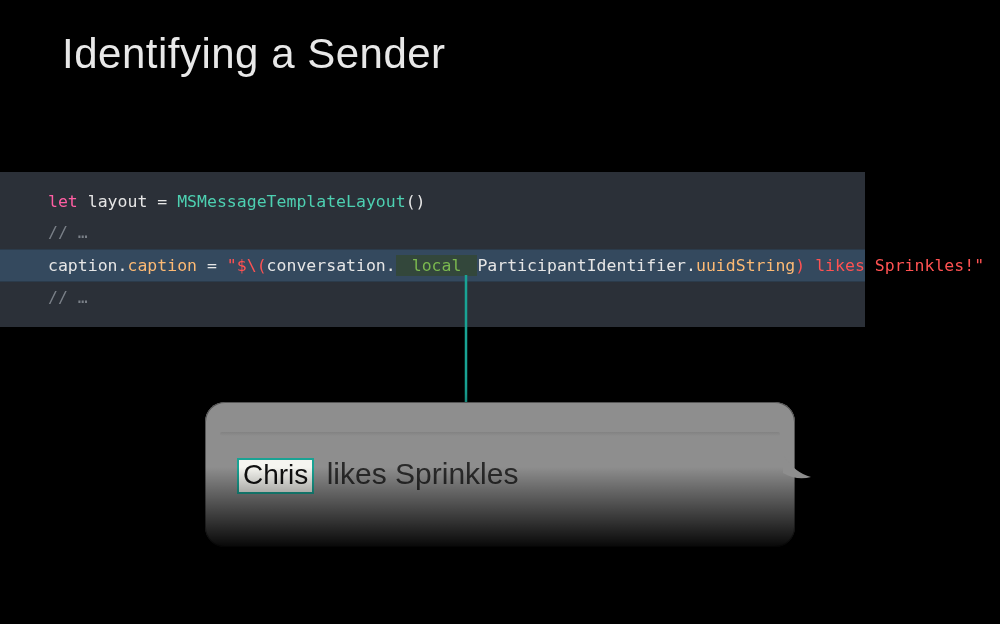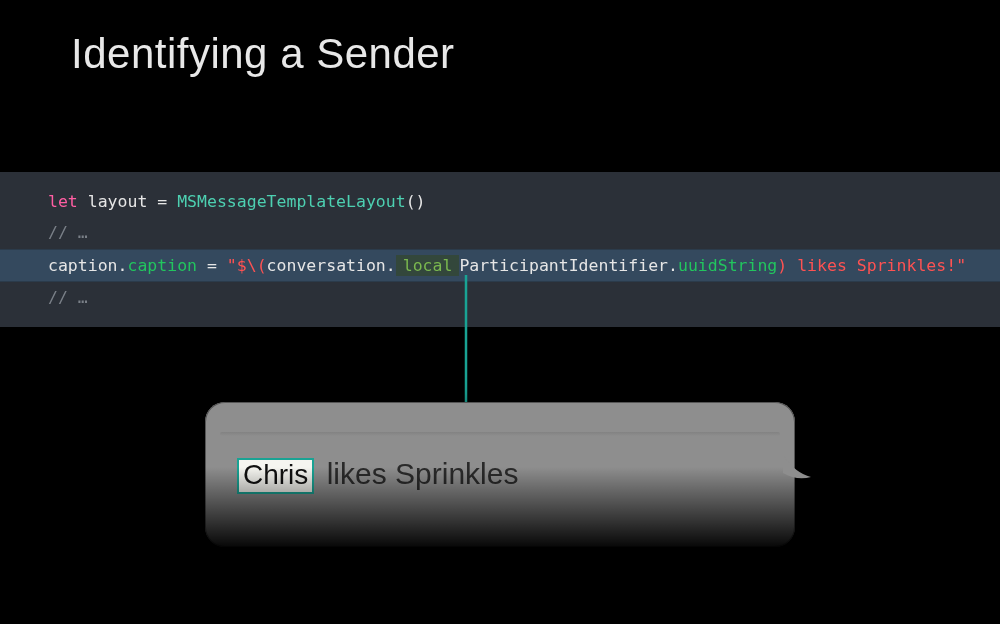--- a/index.html
+++ b/index.html
@@ -12,46 +12,45 @@
     overflow: hidden;
   }
   .title {
     color: #e8e8e8;
     font-size: 42px;
     font-weight: 300;
     position: absolute;
     top: 30px;
     left: 62px;
     letter-spacing: 0.5px;
-    margin-left: 9px;
   }
   .code-panel {
     position: absolute;
     top: 172px;
     left: 0;
-    width: 1000px;
+    width: 865px;
     background: #2b3038;
     padding: 14px 0 14px 0;
     font-family: 'SF Mono', Menlo, Consolas, monospace;
     font-size: 16.5px;
     line-height: 1.9;
     color: #e6e6e6;
   }
   .code-line { padding: 0 48px; white-space: nowrap; }
   .code-line.hl {
     background: #34495e;
     border-top: 1px solid #2b3b4b;
     border-bottom: 1px solid #2b3b4b;
   }
   .tk-kw { color: #ff5ea3; }
   .tk-id { color: #e6e6e6; }
   .tk-type { color: #4dd0b1; }
-  .tk-prop { color: #22c55e; }
+  .tk-prop { color: #fdba74; }
   .tk-str { color: #ff5252; }
-  .tk-hl { color: #7ab84f; background: rgba(50,70,40,0.65); padding: 1px 7px; }
+  .tk-hl { color: #7ab84f; background: rgba(50,70,40,0.65); padding: 1px 16px; }
   .tk-cm { color: #7a8088; }
 
   .connector {
     position: absolute;
     top: 275px;
     left: 0;
     pointer-events: none;
   }
 
   .bubble {

